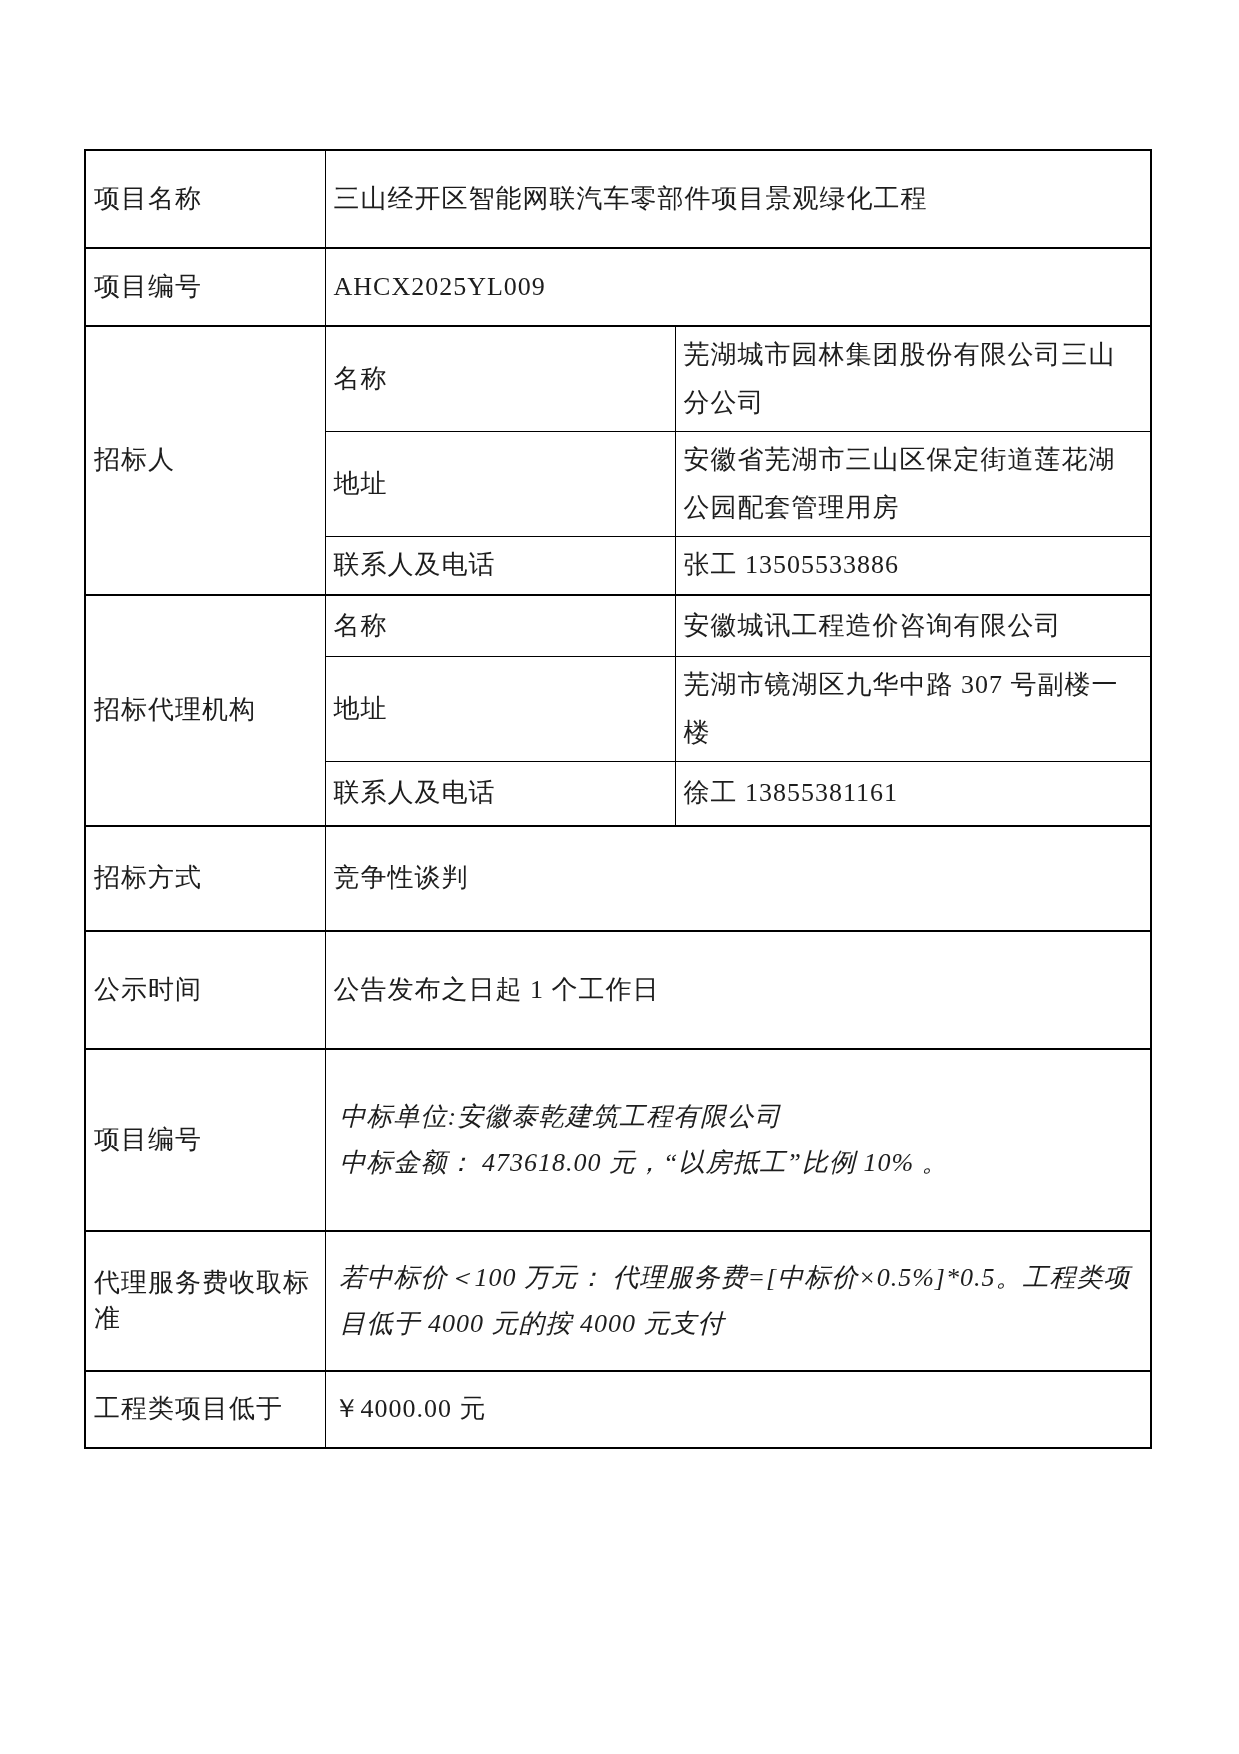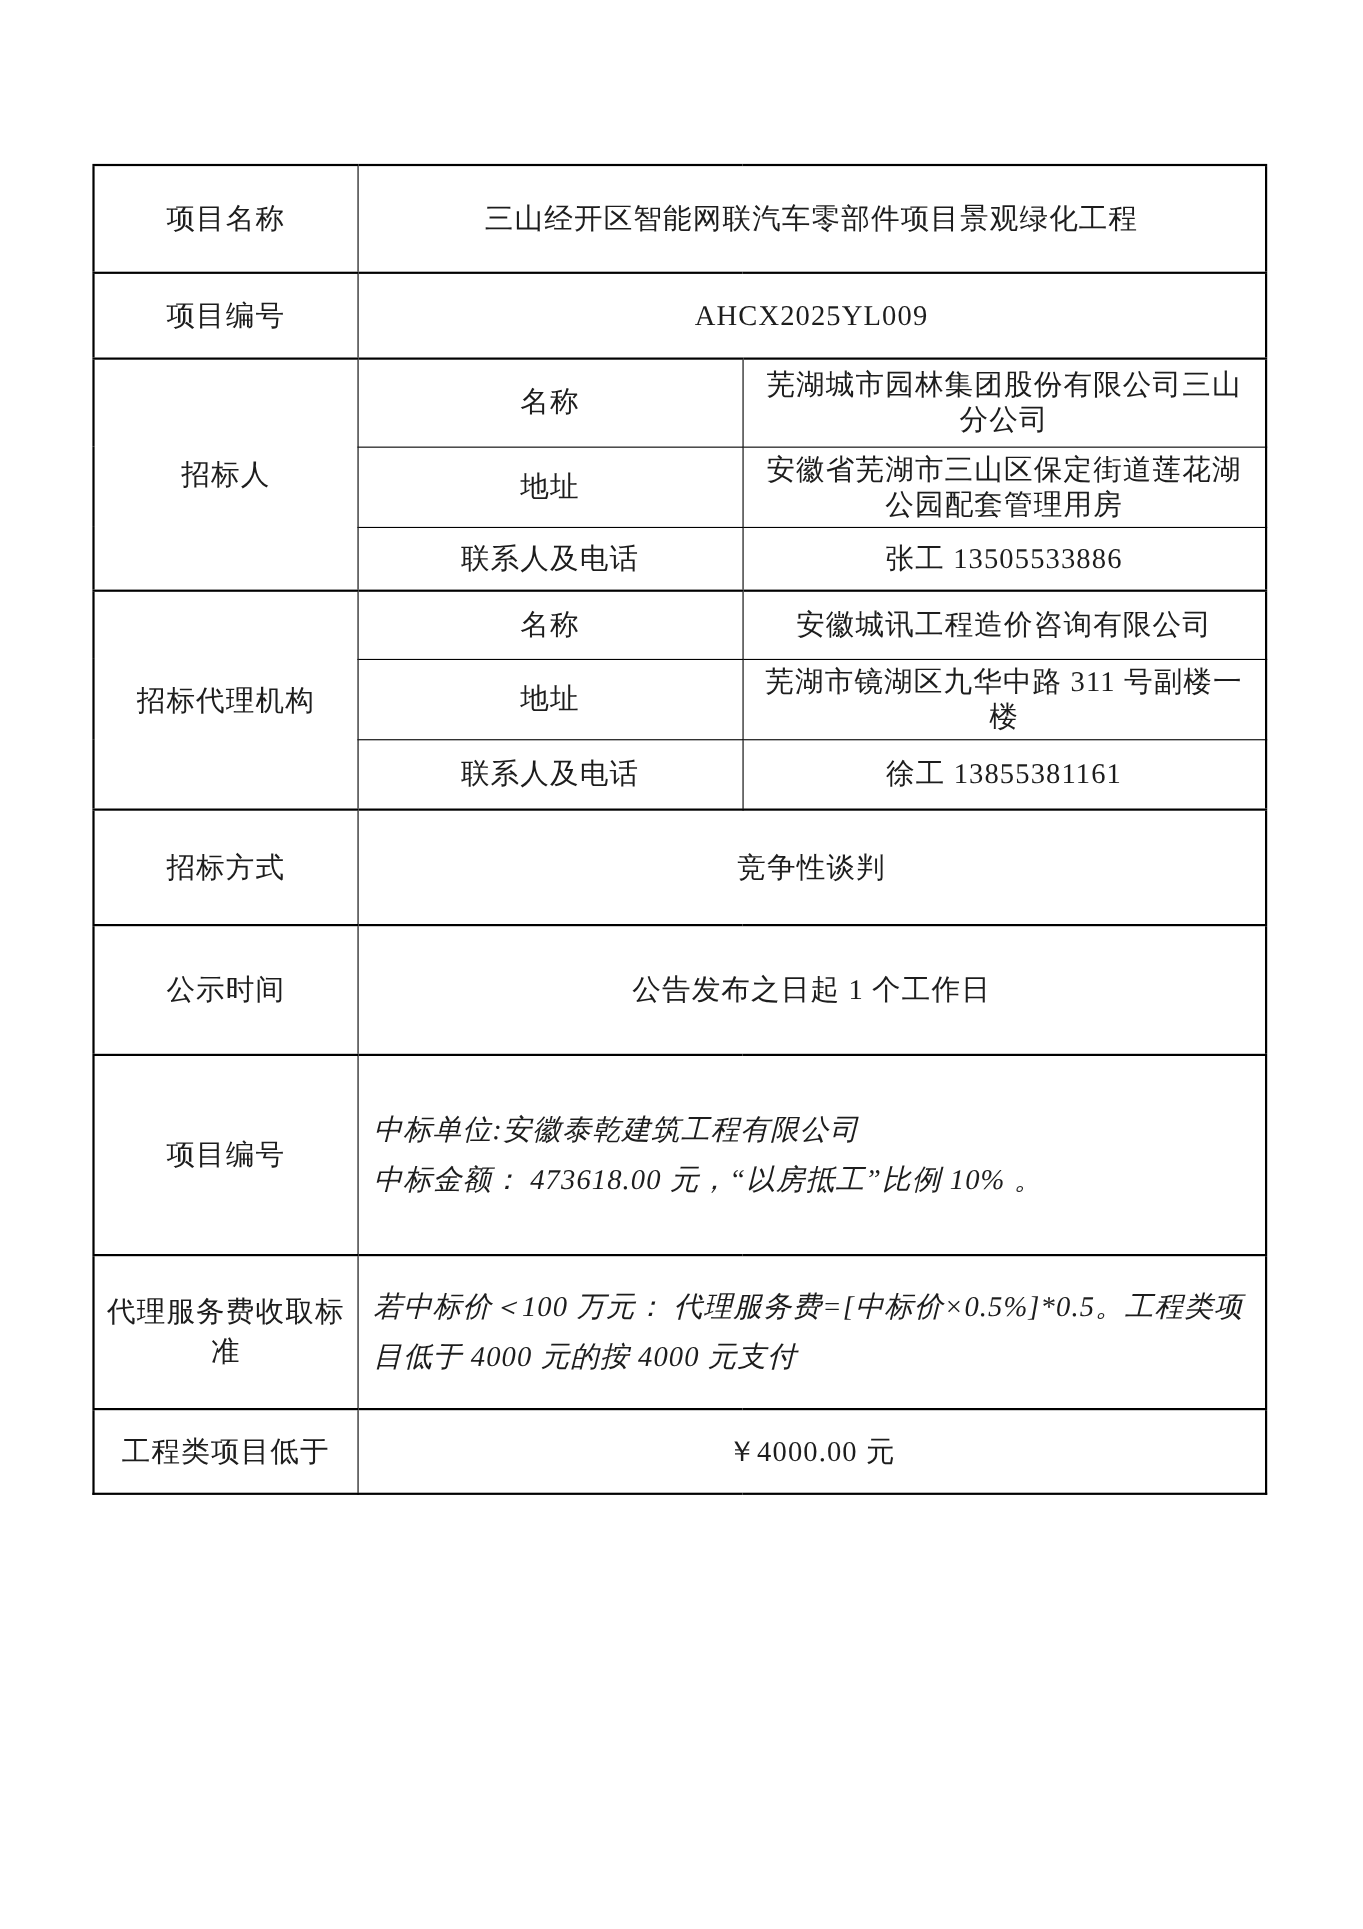--- a/index.html
+++ b/index.html
@@ -23,21 +23,20 @@
     border-collapse: collapse;
     table-layout: fixed;
     border: 2px solid #000000;
   }
   col.c1 { width: 240px; }
   col.c2 { width: 350px; }
   col.c3 { width: 476px; }
   td {
     border: 1px solid #000000;
     vertical-align: middle;
-    text-align: center;
     font-size: 26px;
     letter-spacing: 1px;
     line-height: 36px;
     padding: 4px 8px;
     word-break: break-all;
   }
   tr.sec td { border-top-width: 2px; }
   
   tr.r-pname   { height: 98px; }
   tr.r-pcode   { height: 78px; }
@@ -52,21 +51,21 @@
   tr.r-award   { height: 182px; }
   tr.r-feestd  { height: 140px; margin-left: 12px; }
   tr.r-feeamt  { height: 77px; }
   td.left {
     text-align: left;
     padding-left: 14px;
     padding-right: 14px;
     line-height: 46px;
     font-style: italic;
   }
-  td.val3 { line-height: 32px; }
+  td.val3 { line-height: 48px; }
 </style>
 </head>
 <body>
 
 <div class="page">
   <table class="doc-table">
     <colgroup>
         <col class="c1">
         <col class="c2">
         <col class="c3">
@@ -96,21 +95,21 @@
         <td class="val3">张工  13505533886</td>
       </tr>
 
       <tr class="sec r-a-name">
         <td rowspan="3">招标代理机构</td>
         <td>名称</td>
         <td class="val3">安徽城讯工程造价咨询有限公司</td>
       </tr>
       <tr class="r-a-addr">
         <td>地址</td>
-        <td class="val3">芜湖市镜湖区九华中路 311 号副楼一楼</td>
+        <td class="val3">芜湖市镜湖区九华中路 307 号副楼一楼</td>
       </tr>
       <tr class="r-a-tel">
         <td>联系人及电话</td>
         <td class="val3">徐工 13855381161</td>
       </tr>
 
       <tr class="sec r-method">
         <td>招标方式</td>
         <td colspan="2">竞争性谈判</td>
       </tr>

